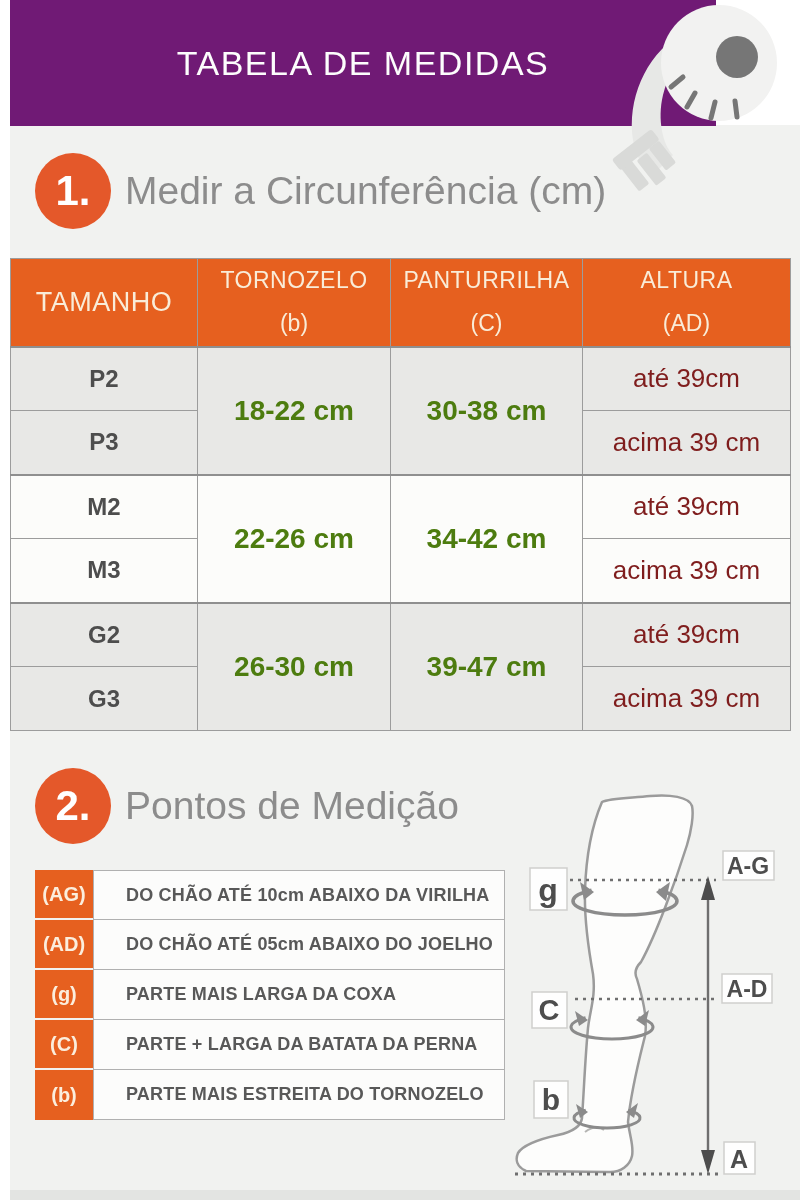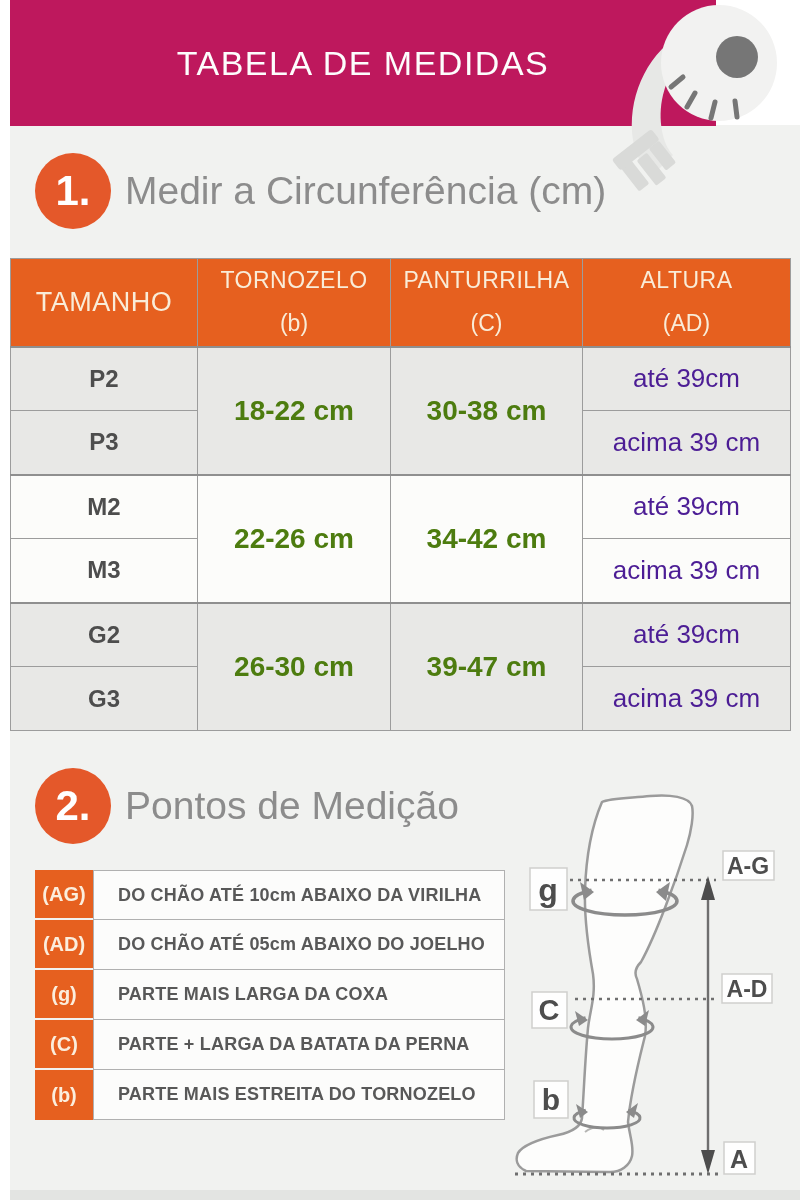--- a/index.html
+++ b/index.html
@@ -5,21 +5,21 @@
   * { margin:0; padding:0; box-sizing:border-box; }
   html,body { background:#ffffff; }
   body { font-family:"Liberation Sans", sans-serif; }
   .page { position:relative; width:800px; height:1200px; background:#ffffff; overflow:hidden; }
 
   
   .content-bg { position:absolute; left:10px; top:125px; width:790px; height:1075px; background:#f1f2f0; }
   .bottom-strip { position:absolute; left:10px; width:790px; bottom:0; height:10px; background:#e3e4e2; }
 
   
-  .topbar { position:absolute; left:10px; top:0; width:706px; height:126px; background:#be185d; display:flex; align-items:center; justify-content:center; }
+  .topbar { position:absolute; left:10px; top:0; width:706px; height:126px; background:#701a75; display:flex; align-items:center; justify-content:center; }
   .topbar h1 { color:#fdfdfd; font-size:34px; font-weight:500; letter-spacing:1.5px; }
 
   
   .tape-icon { position:absolute; left:575px; top:5px; width:225px; height:215px; }
 
   
   .step { position:absolute; left:35px; height:77px; display:flex; align-items:center; }
   .step-1 { top:152px; }
   .step-2 { top:767px; }
   .step-badge { width:76px; height:76px; border-radius:50%; background:#e4582a; color:#fff;
@@ -35,30 +35,30 @@
   .size-table thead .l1 { display:block; font-size:23px; letter-spacing:0.5px; }
   .size-table thead .l2 { display:block; font-size:23px; margin-top:16px; }
   .size-table thead .l2:empty { display:none; }
   .size-table thead th.th-tamanho .l1 { font-size:27px; }
   .size-table tbody td { height:64px; vertical-align:middle; }
   .size-table tbody tr.group-start td { border-top:2px solid #8f8f8f; }
   .size-table tbody .bg-a { background:#e8e8e6; }
   .size-table tbody .bg-b { background:#fcfcfa; }
   td.size-cell { font-size:24px; font-weight:bold; color:#4d4d4d; }
   td.range-cell { font-size:28px; color:#4d7c0f;font-weight:bold; }
-  td.alt-cell { font-size:26px; color:#4c1d95; }
+  td.alt-cell { font-size:26px; color:#7f1d1d; }
 
   
   .points-table { position:absolute; left:35px; top:870px; width:470px; }
   .mp-row { display:flex; height:50px; }
   .mp-code { width:58px; flex:0 0 auto; background:#e6601f; color:#fbeedd; font-weight:bold; font-size:20px;
              display:flex; align-items:center; justify-content:center; border-bottom:2px solid #f1f2f0; }
   .mp-row:last-child .mp-code { border-bottom:none; }
   .mp-desc { flex:1; background:#fcfcfb; border:1px solid #b0b0b0; display:flex; align-items:center;
-             padding-left:24px; font-size:18px; font-weight:bold; color:#585858; letter-spacing:0.2px; white-space:nowrap; }
+             padding-left:32px; font-size:18px; font-weight:bold; color:#585858; letter-spacing:0.2px; white-space:nowrap; }
   .mp-row + .mp-row .mp-desc { border-top:none; }
 
   
   .leg-diagram { position:absolute; left:490px; top:760px; width:310px; height:440px; }
   .leg-diagram text { font-family:"Liberation Sans", sans-serif; font-weight:bold; fill:#4d4d4d; }
   .lbl-box { fill:#fefefe; stroke:#cfcfcd; stroke-width:1.5; }
 </style>
 </head>
 <body>
 

